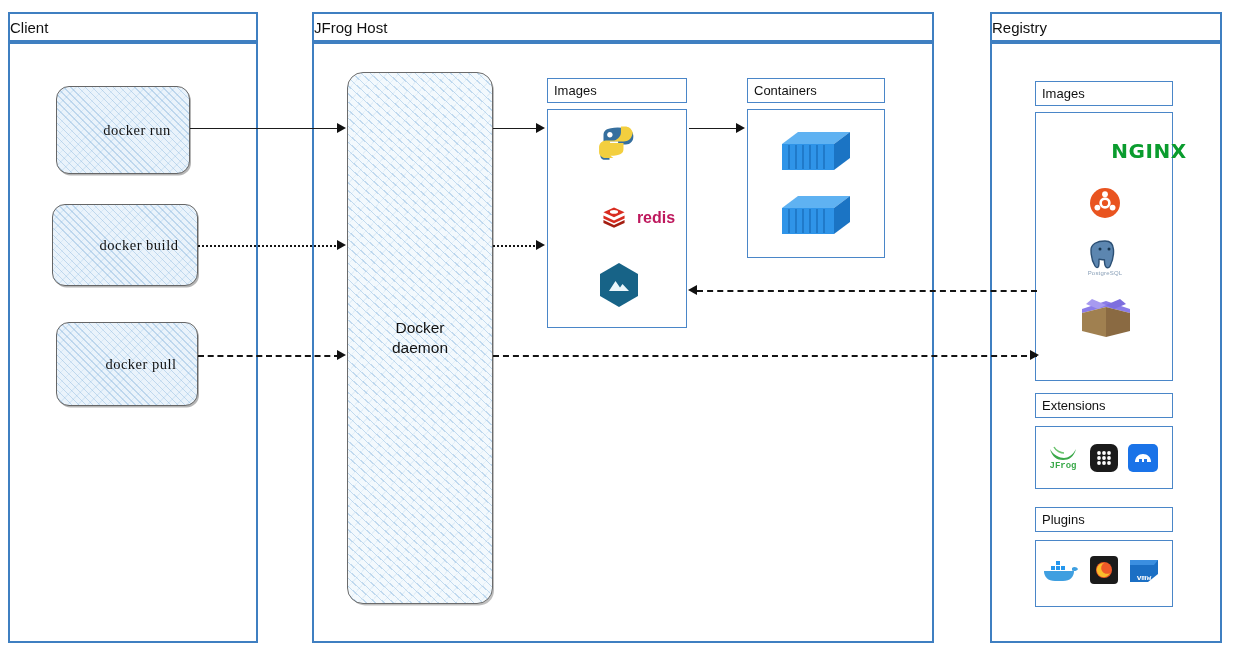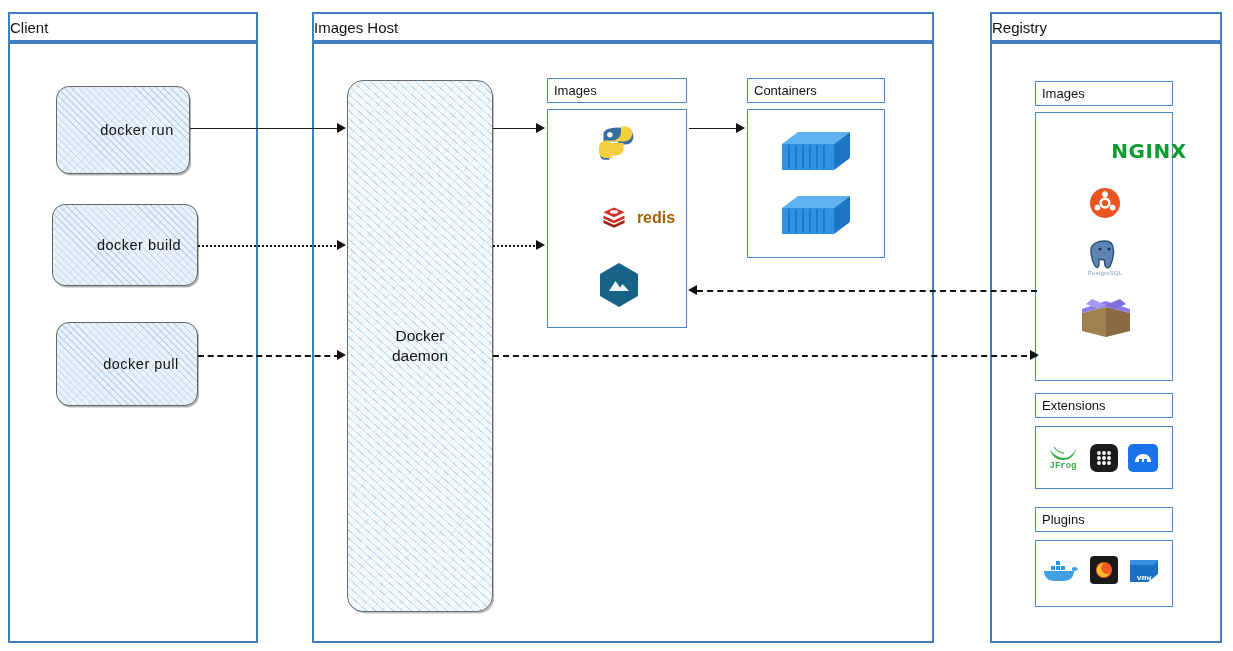--- a/index.html
+++ b/index.html
@@ -25,21 +25,21 @@
   .cmdbox{position:absolute;box-sizing:border-box;border:1.3px solid #666;
           border-radius:13px;
           background:
             repeating-linear-gradient(45deg,
               rgba(120,170,215,.38) 0 1px, rgba(255,255,255,0) 1px 5px),
             repeating-linear-gradient(-45deg,
               rgba(150,195,230,.20) 0 1px, rgba(255,255,255,0) 1px 7px),
             #eaf3fb;
           display:flex;align-items:center;justify-content:center;
           box-shadow:1.5px 2px 0 -0.5px rgba(90,90,90,.45);}
-  .cmdbox span{font-family:Liberation Sans, sans-serif;
+  .cmdbox span{font-family:Liberation Serif, serif;
                font-size:14.5px;letter-spacing:.5px;color:#111;padding-left:28px;}
 
   
   .daemon{position:absolute;box-sizing:border-box;border:1.3px solid #6b6b6b;
           border-radius:16px;
           background:
             repeating-linear-gradient(42deg,
               rgba(125,175,220,.42) 0 1px, rgba(255,255,255,0) 1px 6px),
             repeating-linear-gradient(-48deg,
               rgba(160,200,232,.18) 0 1px, rgba(255,255,255,0) 1px 9px),
@@ -61,21 +61,21 @@
            border-bottom:5px solid transparent;}
 
   
   .ico{position:absolute;display:flex;align-items:center;justify-content:center;}
   .ico svg{display:block;}
   .nginx-txt{font-family:"DejaVu Sans",sans-serif;font-weight:bold;
              font-size:20px;color:#0a9c2e;letter-spacing:.5px;}
   .pg-txt{font-size:6px;color:#8aa0b8;letter-spacing:.2px;
           font-family:"Liberation Sans",sans-serif;}
   .redis-txt{font-family:"Liberation Sans",sans-serif;font-size:16px;
-             color:#a16207;font-weight:600;margin-left:10px;}
+             color:#be185d;font-weight:600;margin-left:10px;}
   .jfrog-txt{font-family:Liberation Mono, monospace;font-size:9px;
              font-weight:bold;color:#3aa94a;}
   .vmw-txt{font-family:Liberation Mono, monospace;font-size:8px;
            font-weight:bold;color:#fff;margin-top:15px;}
 </style>
 </head>
 <body>
 
 <div class="stage">
 
@@ -88,25 +88,25 @@
     <span>docker run</span>
   </div>
   <div class="cmdbox" style="left:52px;top:204px;width:146px;height:82px;">
     <span>docker build</span>
   </div>
   <div class="cmdbox" style="left:56px;top:322px;width:142px;height:84px;">
     <span>docker pull</span>
   </div>
 
   <div class="grp-title" style="left:312px;top:12px;width:622px;height:30px;">
-    <span>Images Host</span>
+    <span>JFrog Host</span>
   </div>
   <div class="grp-body" style="left:312px;top:42px;width:622px;height:601px;"></div>
 
-  <div class="daemon" style="left:347px;top:80px;width:146px;height:532px;">
+  <div class="daemon" style="left:347px;top:72px;width:146px;height:532px;">
     <div class="lbl">
       <div>Docker</div>
       <div>daemon</div>
     </div>
   </div>
 
   <div class="panel-title" style="left:547px;top:78px;width:140px;height:25px;">
     <span>Images</span>
   </div>
   <div class="panel-body" style="left:547px;top:109px;width:140px;height:219px;"></div>

